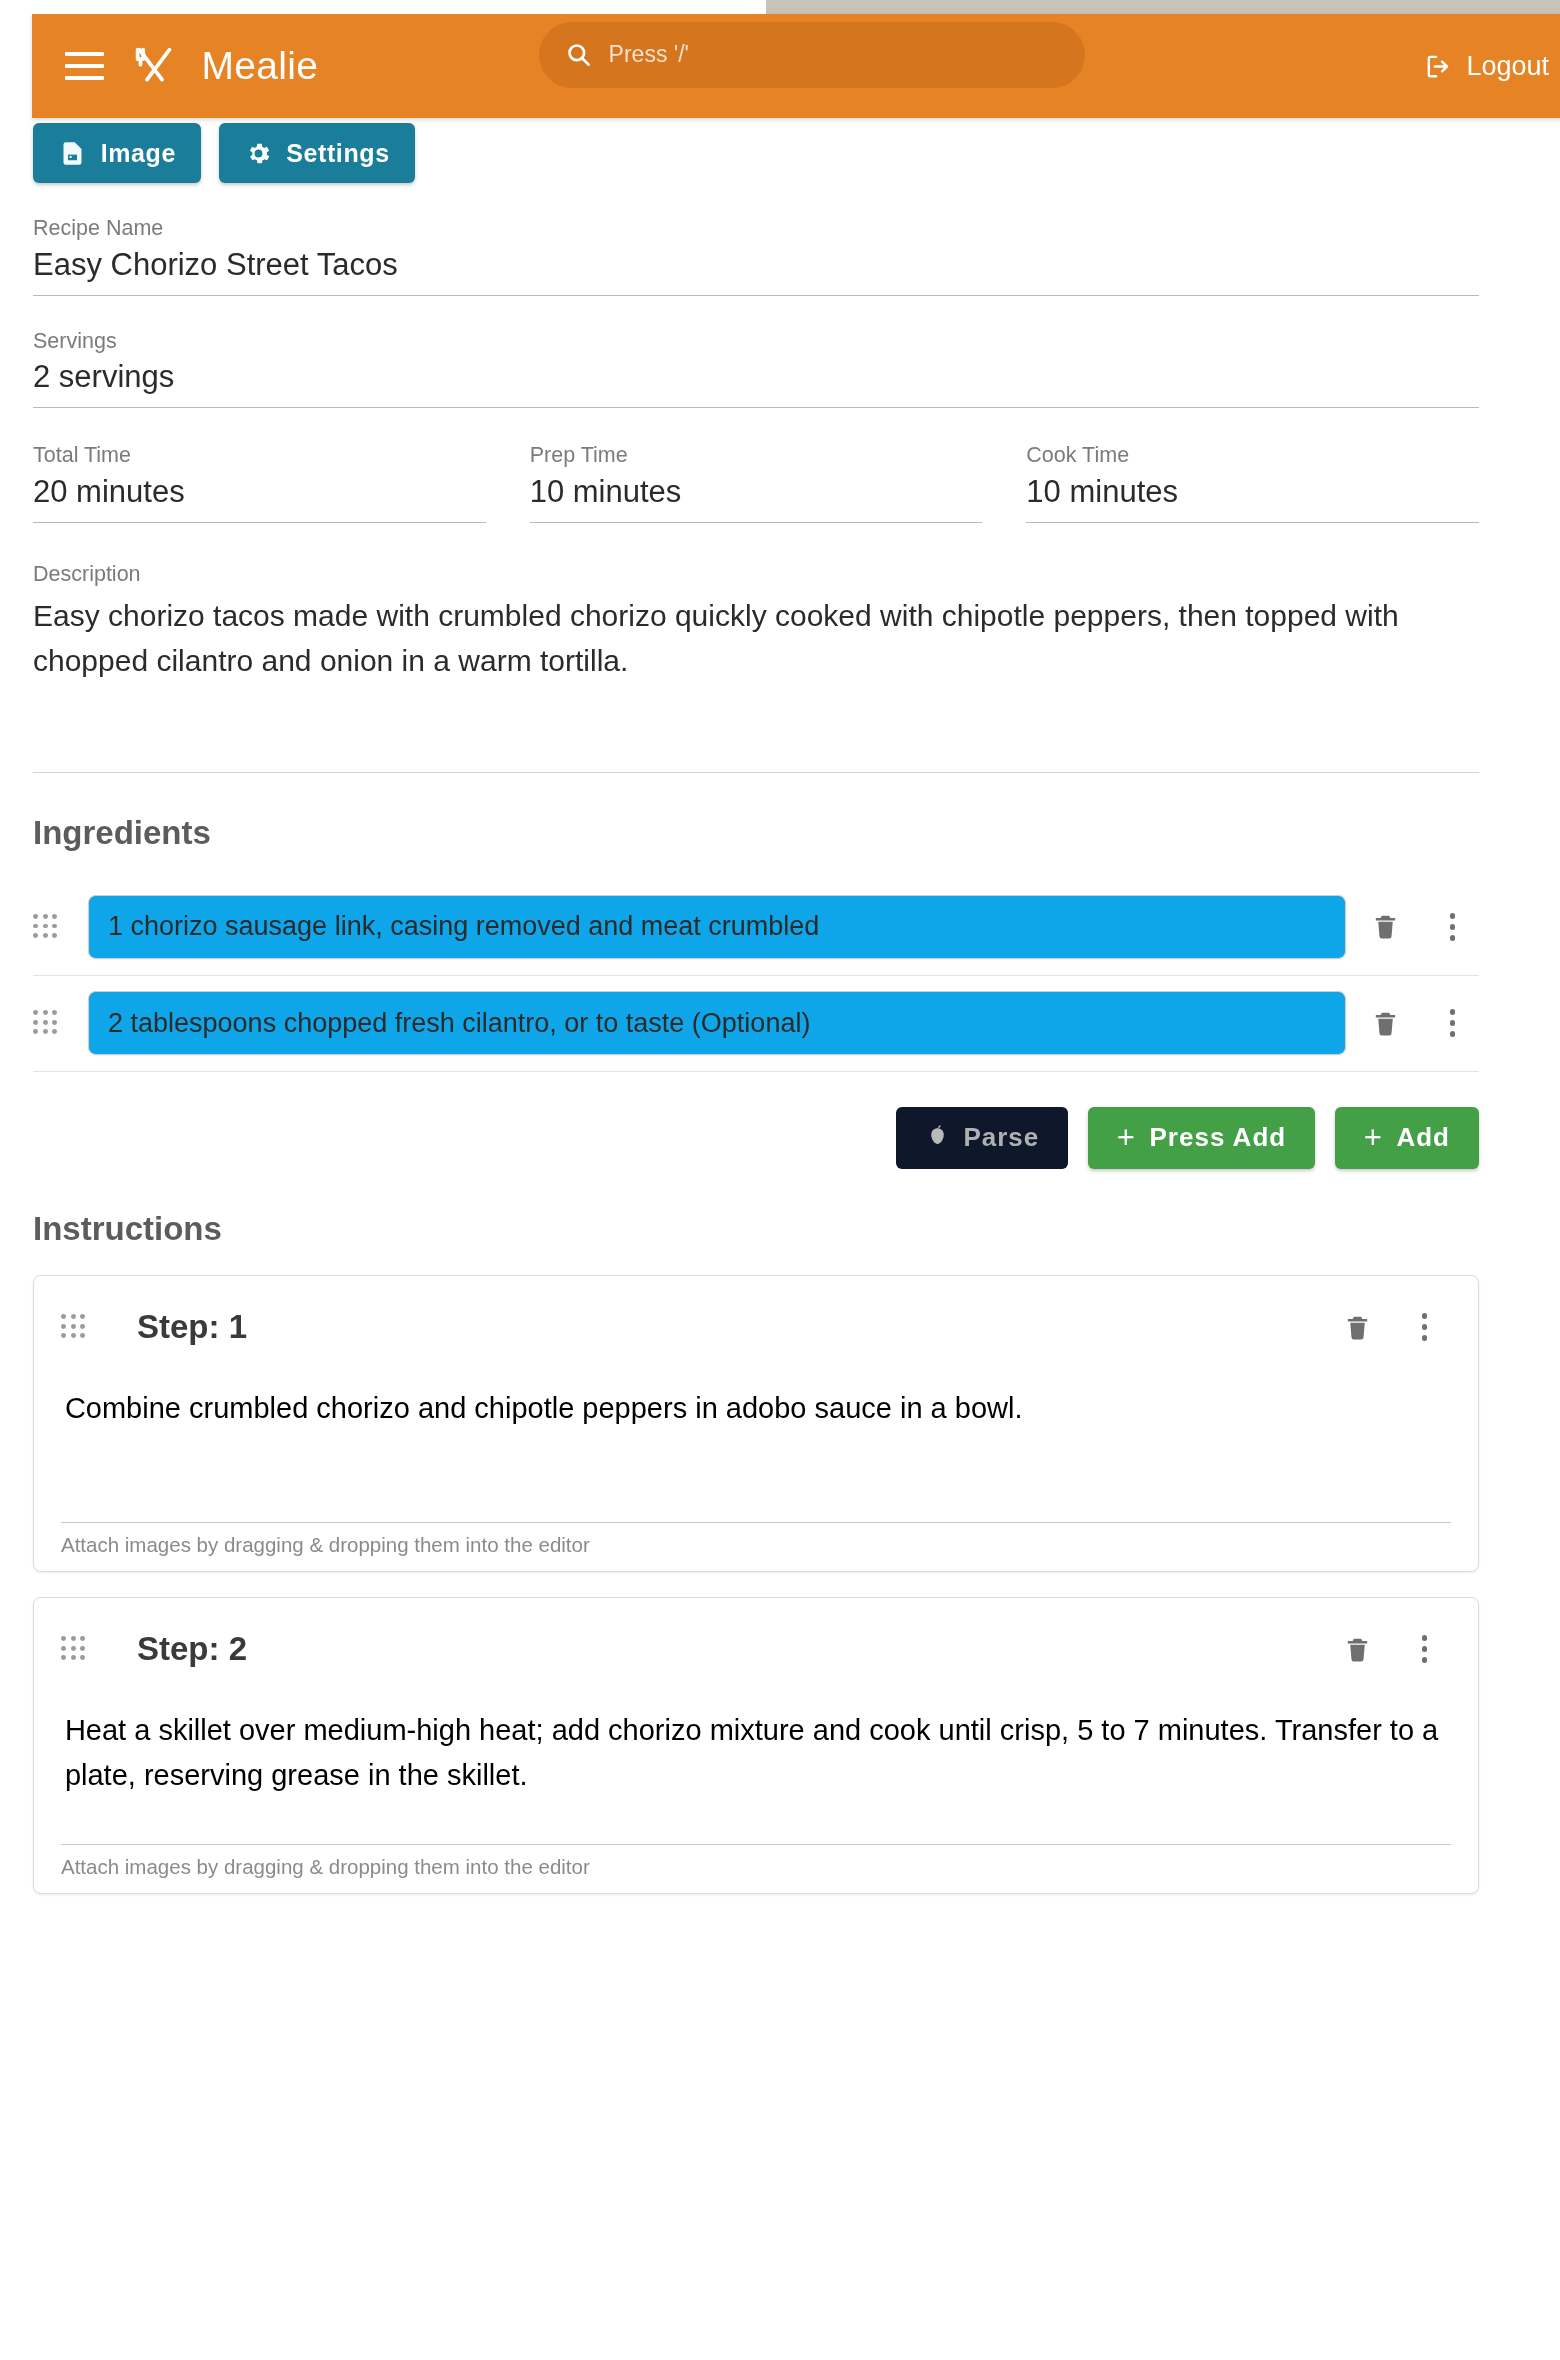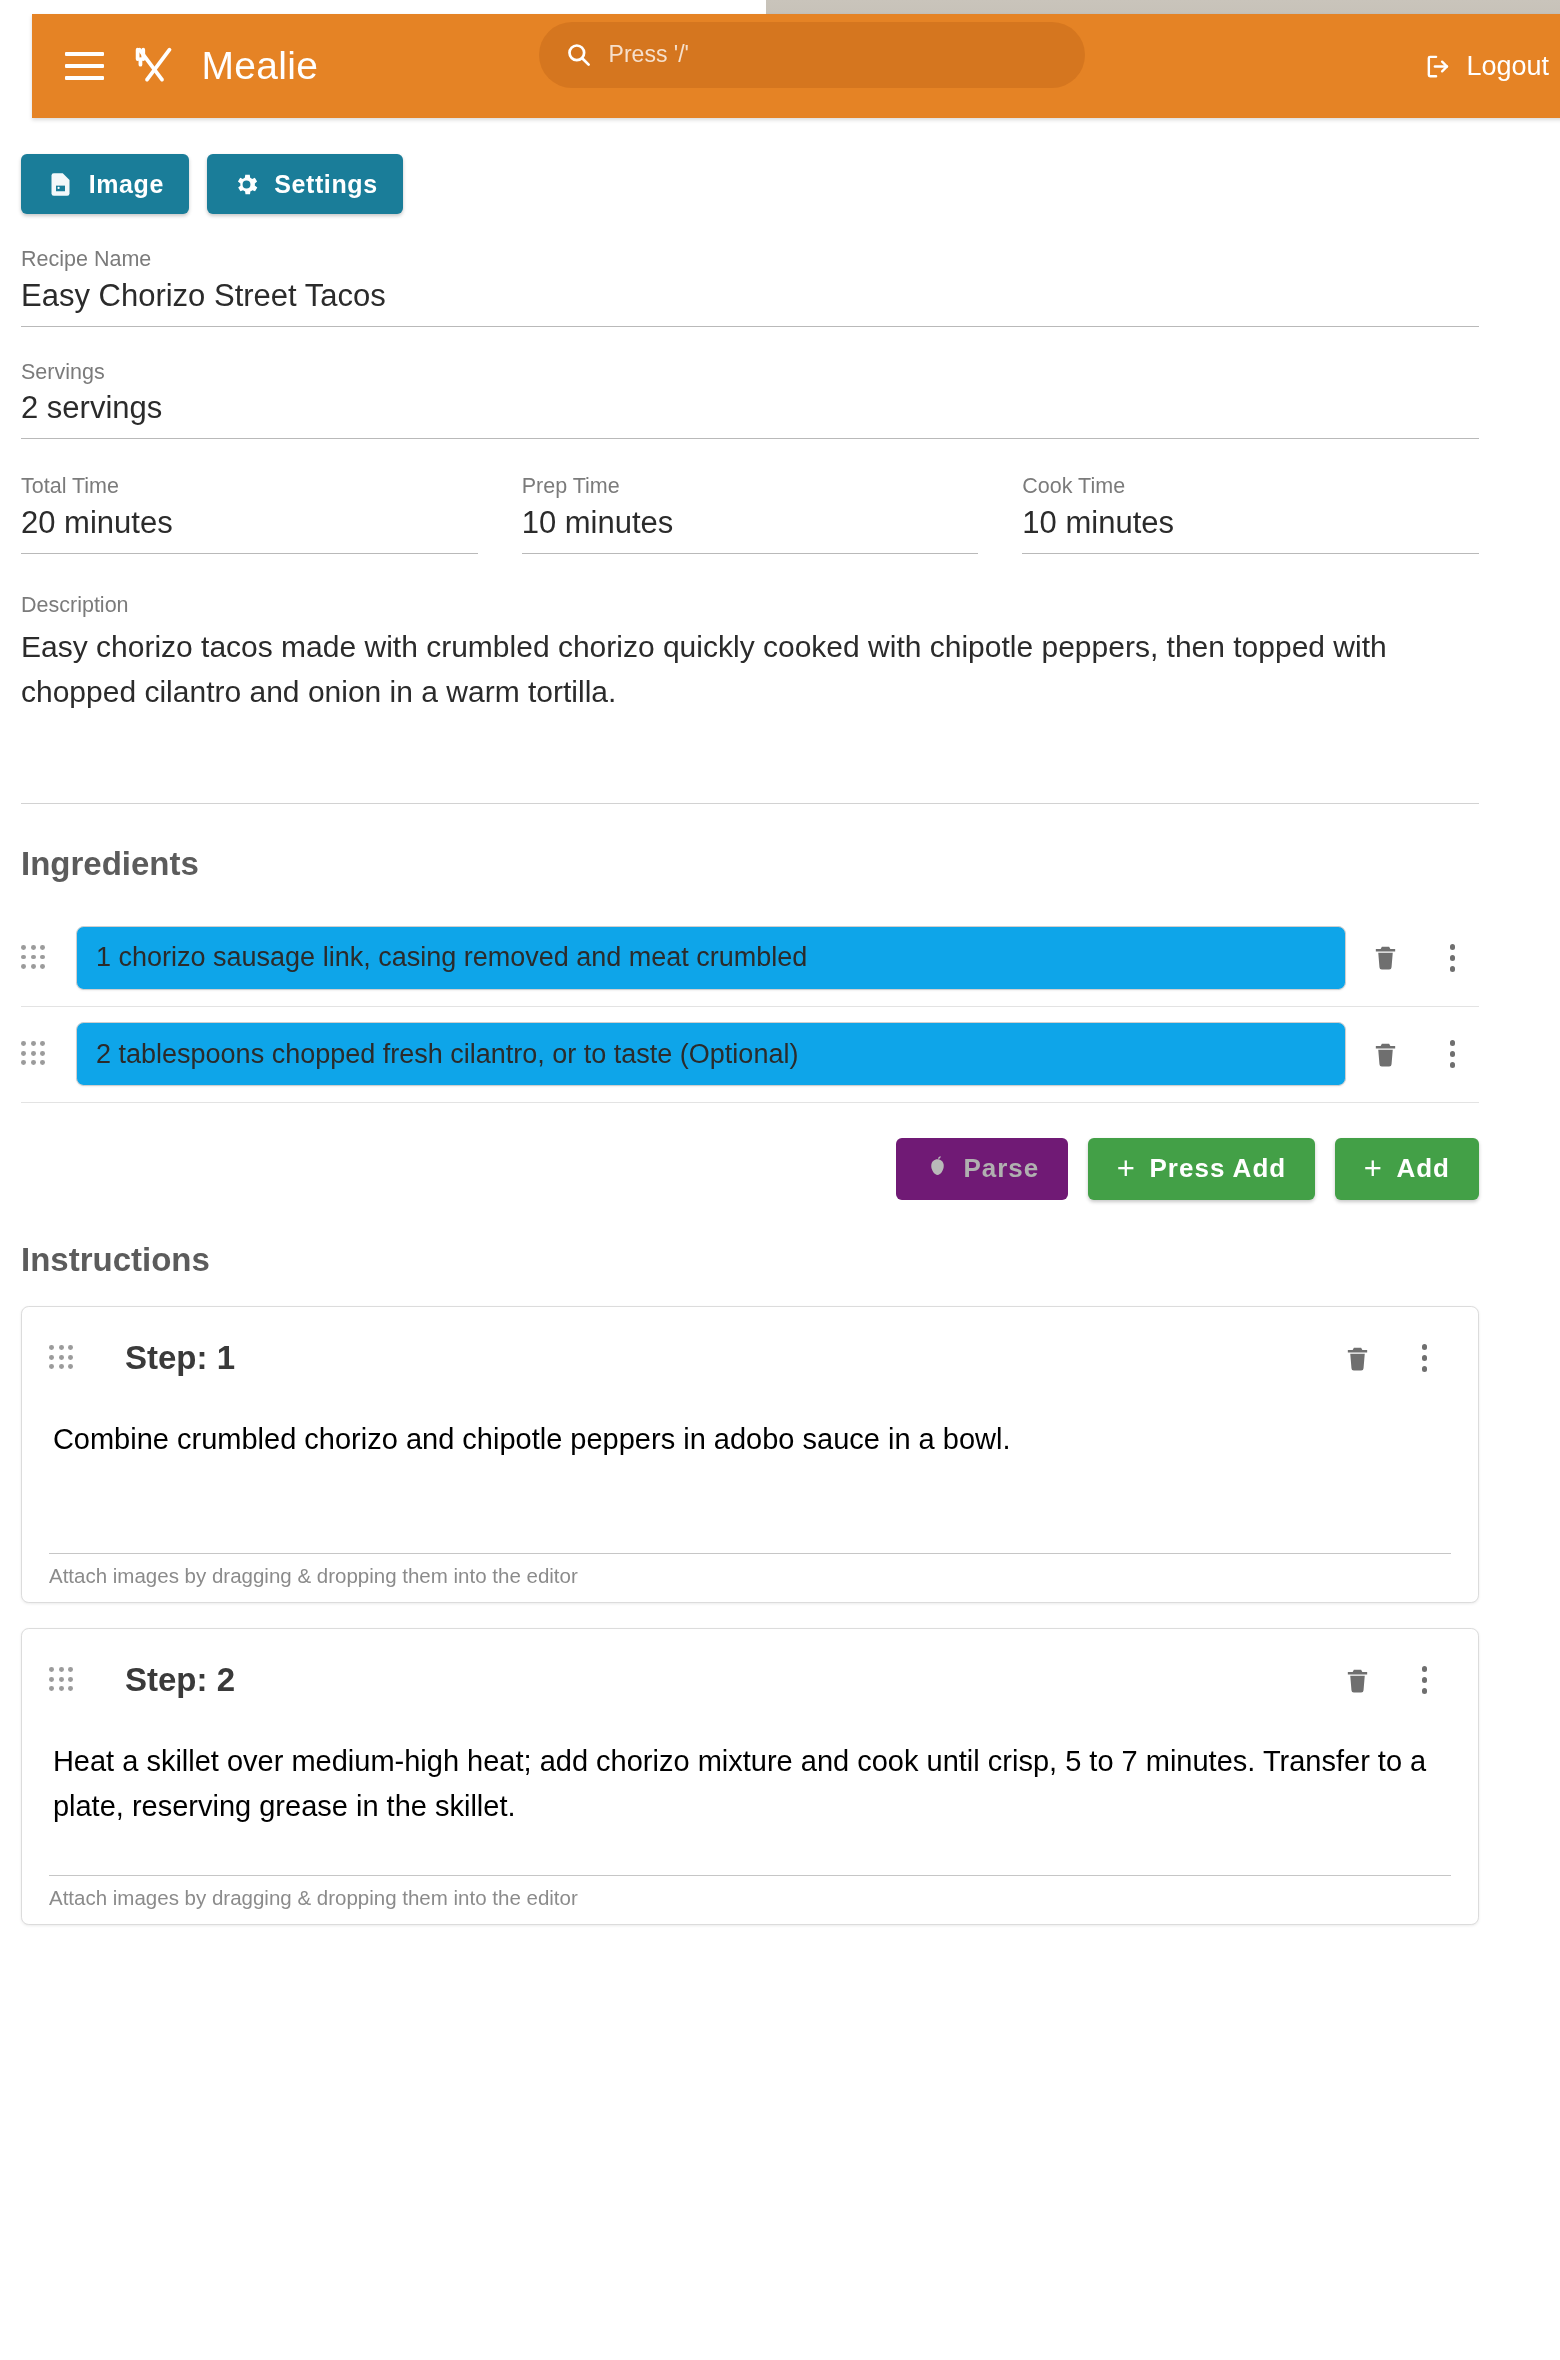--- a/index.html
+++ b/index.html
@@ -126,24 +126,24 @@
     border-radius: 5.9px;
   }
   .chip.red   { left: 5.9px;   width: 190px; background:#e0614f; }
   .chip.blue  { left: 210px; width: 190px; background:#1a6f87; }
   .chip.white { left: 414px; width: 190px; background:#f7f7f5; border:1px solid #e3e1dd; }
   .chip.green { left: 617px; width: 181px; background:#4aa044; }
 
   
   .content {
     position: absolute;
-    top: 105px;
+    top: 74px;
     left: 0;
     width: 1512px;
-    padding: 0 33px 0 21px;
+    padding: 0 33px 0 33px;
     box-sizing: border-box;
   }
 
   .btn-row {
     display: flex;
     gap: 17.6px;
     padding-top: 49px;
   }
   .btn {
     display: inline-flex;
@@ -266,21 +266,21 @@
   }
   .btn-flat {
     display: inline-flex; align-items: center; gap: 13.7px;
     height: 62px; padding: 0 29px;
     border-radius: 5.9px; border: none;
     font-size: 26px; font-weight: 700; letter-spacing: 1px;
     cursor: pointer;
     font-family: "Liberation Sans", sans-serif;
   }
   .btn-disabled {
-    background: #701a75; color: #b0b0b0; box-shadow: none; cursor: default;
+    background: #0f172a; color: #b0b0b0; box-shadow: none; cursor: default;
   }
   .btn-green {
     background: #43a047; color: #fff; box-shadow: 0 2px 3.9px rgba(0,0,0,0.22);
   }
   .plus { font-size: 31px; font-weight: 400; line-height: 1; }
 
   
   .step-card {
     border: 1px solid #dcdcdc;
     border-radius: 7.8px;

